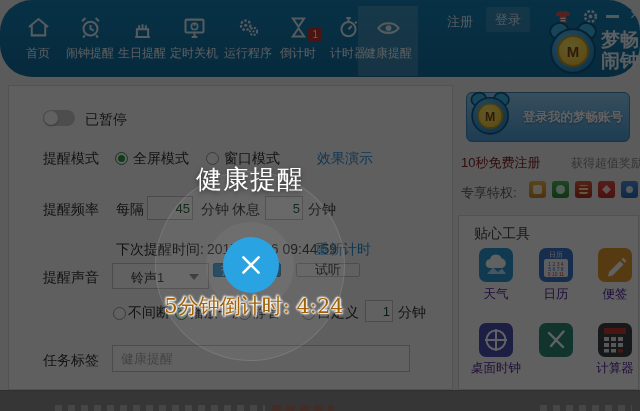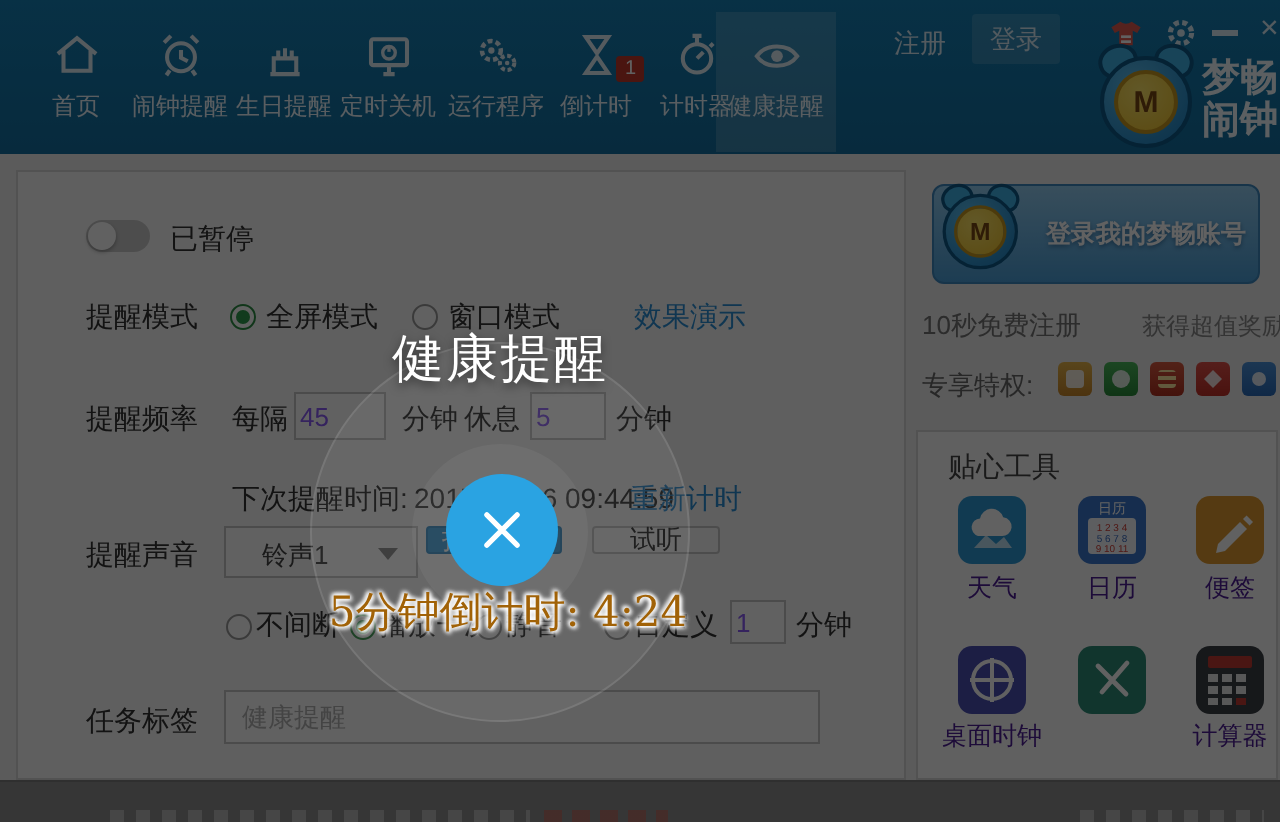--- a/index.html
+++ b/index.html
@@ -1,20 +1,20 @@
 <!DOCTYPE html>
 <html><head>
 <meta charset="utf-8">
 <style>
   html,body{margin:0;padding:0;background:#222;}
   #app{position:relative;width:640px;height:411px;overflow:hidden;
        font-family:"Liberation Sans","DejaVu Sans",sans-serif;background:#eeeeee;}
   
   .navbar{position:absolute;left:0;top:0;width:640px;height:77px;
-          background:linear-gradient(#1580b6,#136fa0);}
+          background:linear-gradient(#1580b6,#136fa0);border-radius:32px;}
   .tb-text{position:absolute;font-size:13px;color:#d9ecf8;cursor:pointer;}
   .login-box{position:absolute;left:486px;top:7px;width:44px;height:25px;line-height:25px;
              text-align:center;background:rgba(255,255,255,.14);border-radius:2px;}
   .win-ic{position:absolute;top:8px;}
   .minus-ic{position:absolute;left:606px;top:15px;width:13px;height:3px;background:#d9ecf8;}
   .close-ic{position:absolute;left:630px;top:6px;width:10px;height:18px;overflow:hidden;
             color:#d9ecf8;font-size:16px;}
   .nav-item{position:absolute;top:6px;width:60px;height:70px;display:flex;flex-direction:column;
             align-items:center;justify-content:flex-start;padding-top:8px;box-sizing:border-box;cursor:pointer;}
   .nav-item.active{background:rgba(255,255,255,.17);}
@@ -43,39 +43,39 @@
   .toggle{position:absolute;left:34px;top:24px;width:32px;height:16px;border-radius:8px;
           background:#cbcbcb;cursor:pointer;}
   .toggle .knob{position:absolute;left:1px;top:1px;width:14px;height:14px;border-radius:50%;
           background:#fff;box-shadow:0 1px 2px rgba(0,0,0,.3);}
   .radio{position:absolute;width:13px;height:13px;border-radius:50%;background:#fff;
          border:1px solid #9a9a9a;box-sizing:border-box;cursor:pointer;}
   .radio.sel{border-color:#2e8f46;}
   .radio.sel::after{content:"";position:absolute;left:2px;top:2px;width:7px;height:7px;
          border-radius:50%;background:#2e9c4c;}
   .link{position:absolute;font-size:14px;color:#2b8fd6;cursor:pointer;white-space:nowrap;}
-  .txt{position:absolute;border:1px solid #c6c6c6;background:#fff;color:#8b5cf6;
-       font-size:13px;text-align:left;box-sizing:border-box;font-family:inherit;}
+  .txt{position:absolute;border:1px solid #c6c6c6;background:#fff;color:#14532d;
+       font-size:13px;text-align:right;box-sizing:border-box;font-family:inherit;}
   .select{position:absolute;left:103px;top:177px;width:97px;height:26px;border:1px solid #c6c6c6;
        background:#fff;box-sizing:border-box;cursor:pointer;}
   .select .val{position:absolute;left:18px;top:5px;font-size:13px;color:#444;}
   .select .caret{position:absolute;right:9px;top:10px;width:0;height:0;
        border-left:5px solid transparent;border-right:5px solid transparent;border-top:6px solid #8a8a8a;}
   .btn{position:absolute;height:14px;font-size:13px;border-radius:2px;cursor:pointer;
        display:flex;align-items:center;justify-content:center;box-sizing:border-box;font-family:inherit;}
   .btn.blue{background:#2f98d8;color:#fff;border:1px solid #2380bd;}
   .btn.plain{background:#fdfdfd;color:#333;border:1px solid #c9c9c9;}
   .value-text{position:absolute;font-size:14px;color:#3c3c3c;white-space:nowrap;}
   .tag-input{text-align:left;padding-left:8px;color:#b2b2b2;}
   
   .login-card{position:absolute;left:466px;top:92px;width:164px;height:50px;border-radius:6px;
        background:linear-gradient(#93cdf1,#4c9fd8);border:1px solid #3e88c0;box-sizing:border-box;cursor:pointer;}
   .login-card .cap{position:absolute;left:50px;top:16px;width:112px;text-align:center;color:#fff;
        font-weight:bold;font-size:12.5px;text-shadow:0 1px 2px rgba(0,40,80,.45);white-space:nowrap;}
-  .reg-link{position:absolute;left:461px;top:154px;font-size:13px;color:#737373;cursor:pointer;}
+  .reg-link{position:absolute;left:461px;top:154px;font-size:13px;color:#7f1d1d;cursor:pointer;}
   .reward{position:absolute;left:571px;top:155px;font-size:12px;color:#8a8a8a;white-space:nowrap;}
   .priv-label{position:absolute;left:461px;top:184px;font-size:13px;color:#666;}
   .pic{position:absolute;top:181px;width:17px;height:17px;border-radius:3px;cursor:pointer;}
   .pic::after{content:"";position:absolute;inset:4px;background:rgba(255,255,255,.85);border-radius:2px;}
   .p1{left:529px;background:linear-gradient(#e8b64a,#c8862a);}
   .p2{left:552px;background:linear-gradient(#4ab85a,#2a8a3a);}  .p2::after{border-radius:50%;}
   .p3{left:575px;background:linear-gradient(#d85a40,#b03020);}
   .p3::after{background:repeating-linear-gradient(0deg,#ffe9a0 0 2px,transparent 2px 4px);}
   .p4{left:598px;background:linear-gradient(#e05048,#c03028);}
   .p4::after{clip-path:polygon(50% 0,100% 50%,50% 100%,0 50%);}

